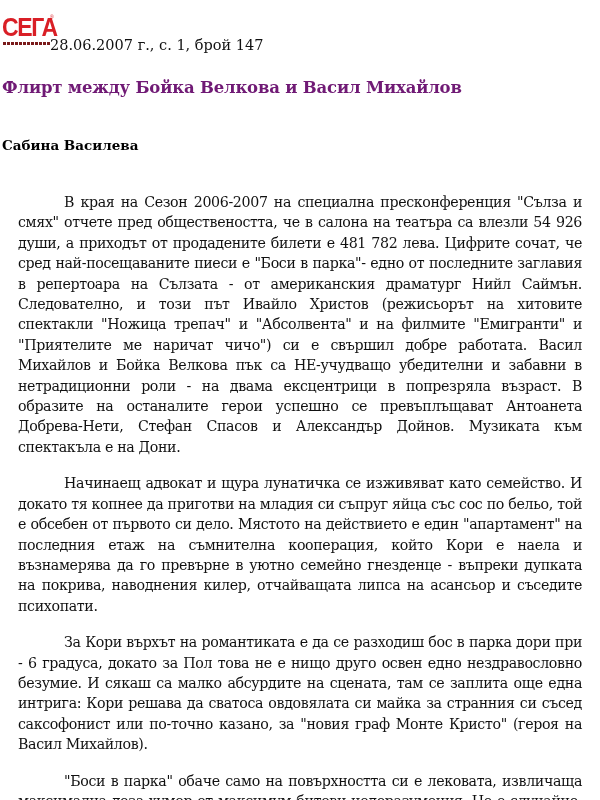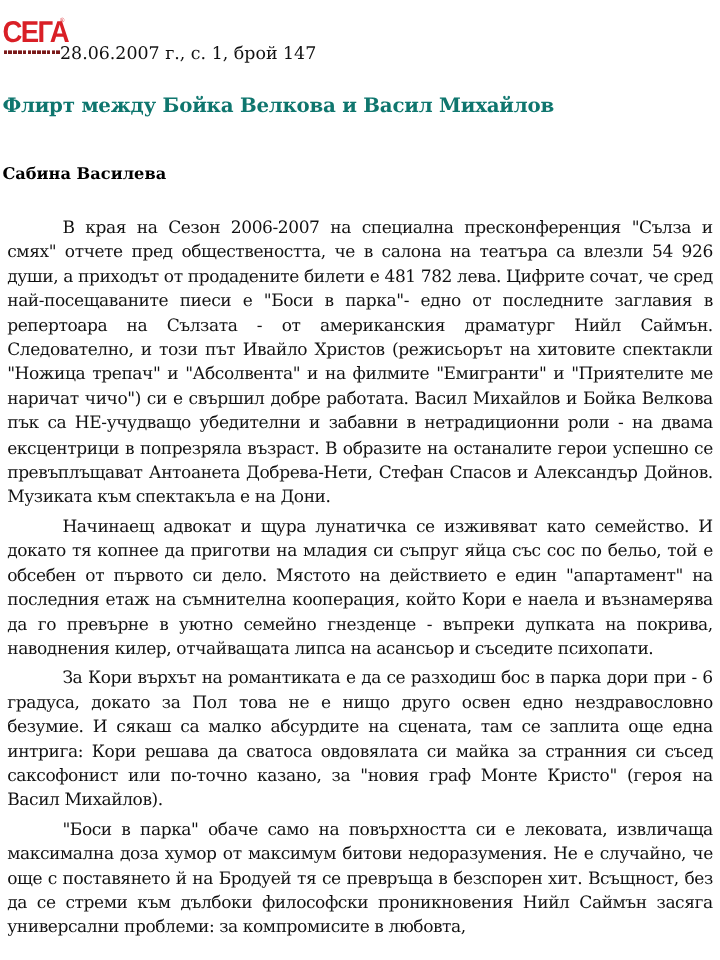--- a/index.html
+++ b/index.html
@@ -2,24 +2,24 @@
 <html><head>
 <meta charset="utf-8">
 <style>
   html, body { margin: 0; padding: 0; background: #ffffff; }
   body { width: 600px; height: 800px; overflow: hidden; position: relative; font-family: "Liberation Serif", "DejaVu Serif", serif; color: #111; }
   .logo { position: absolute; left: 2px; top: 14px; width: 50px; height: 32px; }
   .logo-text { position: absolute; left: 0; top: 0; font-family: "Liberation Sans", sans-serif; font-weight: bold; font-size: 25px; color: #d91f26; letter-spacing: -1.5px; line-height: 26px; transform: scaleX(0.92); transform-origin: left top; }
   .logo-reg { position: absolute; left: 48px; top: 0px; font-size: 5px; color: #d91f26; font-family: "Liberation Sans", sans-serif; }
   .logo-bar { position: absolute; left: 1px; top: 28px; width: 47px; height: 3px; background: repeating-linear-gradient(90deg, #7a1a1a 0 3px, #ffffff 3px 4px); }
   .meta { position: absolute; left: 2px; top: 37px; font-family: "DejaVu Serif", serif; font-weight: normal; font-size: 14.5px; color: #111; margin-left: 48px; }
-  .title { position: absolute; left: 2px; top: 78px; font-family: "DejaVu Serif", serif; font-weight: bold; font-size: 16.5px; color: #0f766e; letter-spacing: -0.2px; }
+  .title { position: absolute; left: 2px; top: 78px; font-family: "DejaVu Serif", serif; font-weight: bold; font-size: 16.5px; color: #701a75; letter-spacing: -0.2px; }
   .author { position: absolute; left: 2px; top: 137px; font-family: "DejaVu Serif", serif; font-weight: bold; font-size: 13.5px; color: #000000; }
   .body { position: absolute; left: 2px; top: 176px; width: 596px; font-family: "DejaVu Serif", serif; font-size: 14.2px; line-height: 20.4px; text-align: justify; color: #111; letter-spacing: -0.35px; }
-  .body p { margin: 4px; text-indent: 46px; }
+  .body p { margin: 16px; text-indent: 46px; }
 </style>
 </head>
 <body>
 
 <div class="logo">
   <span class="logo-text">СЕГА</span>
   <span class="logo-reg">®</span>
   <div class="logo-bar"></div>
 </div>
 

